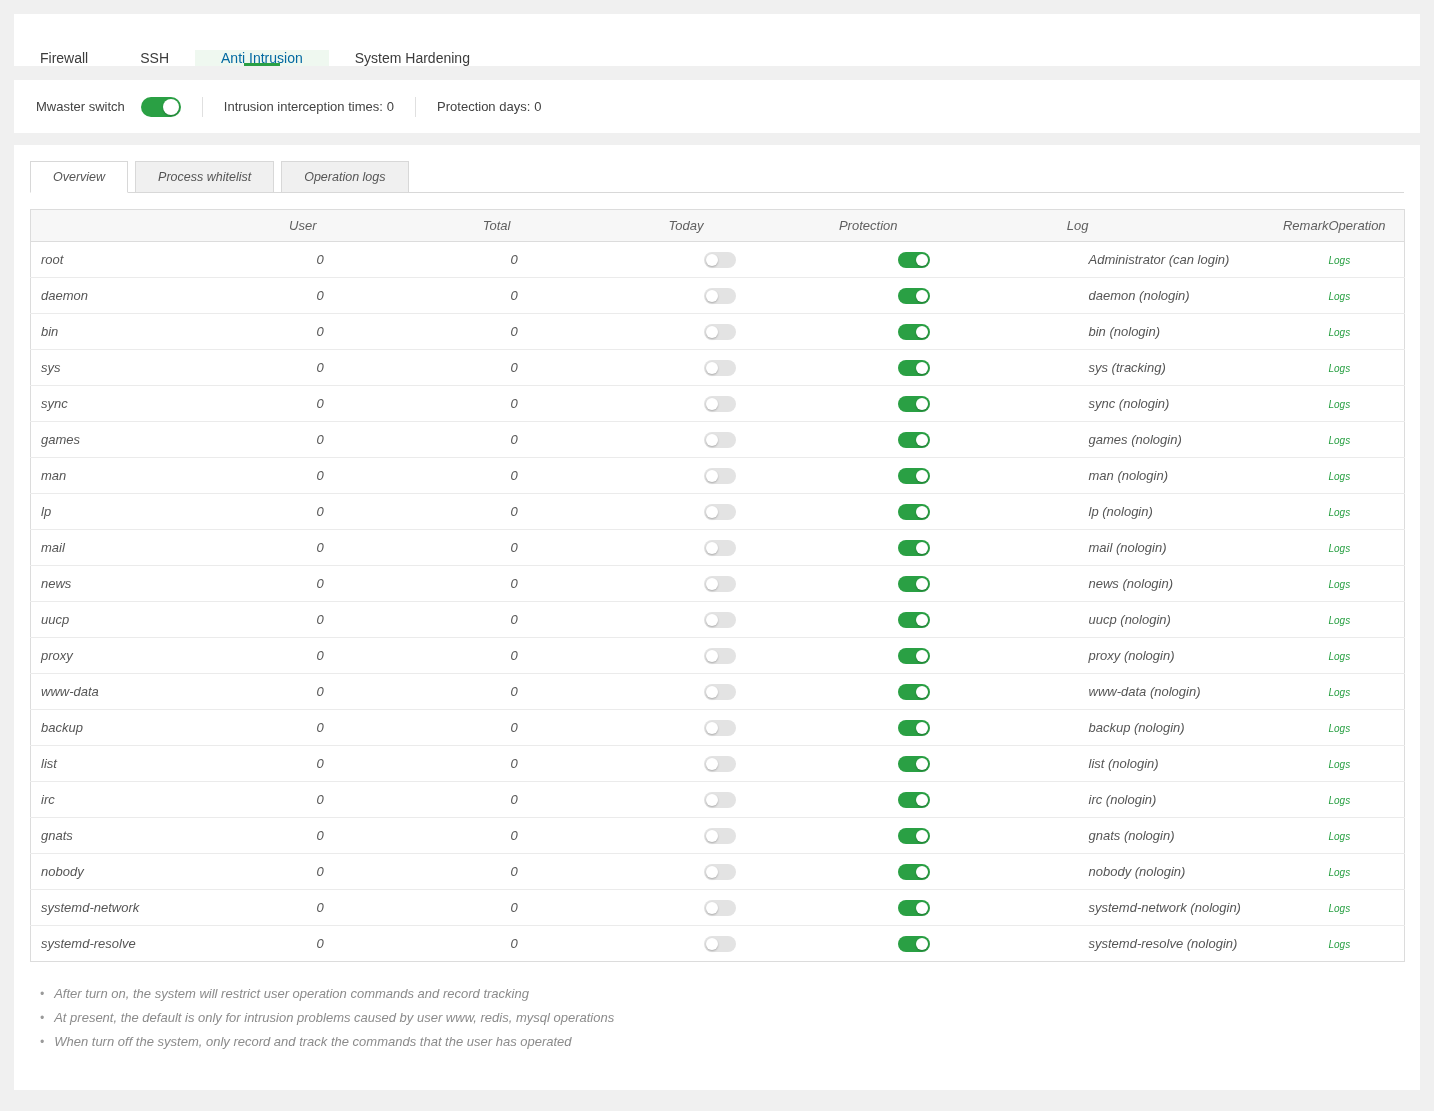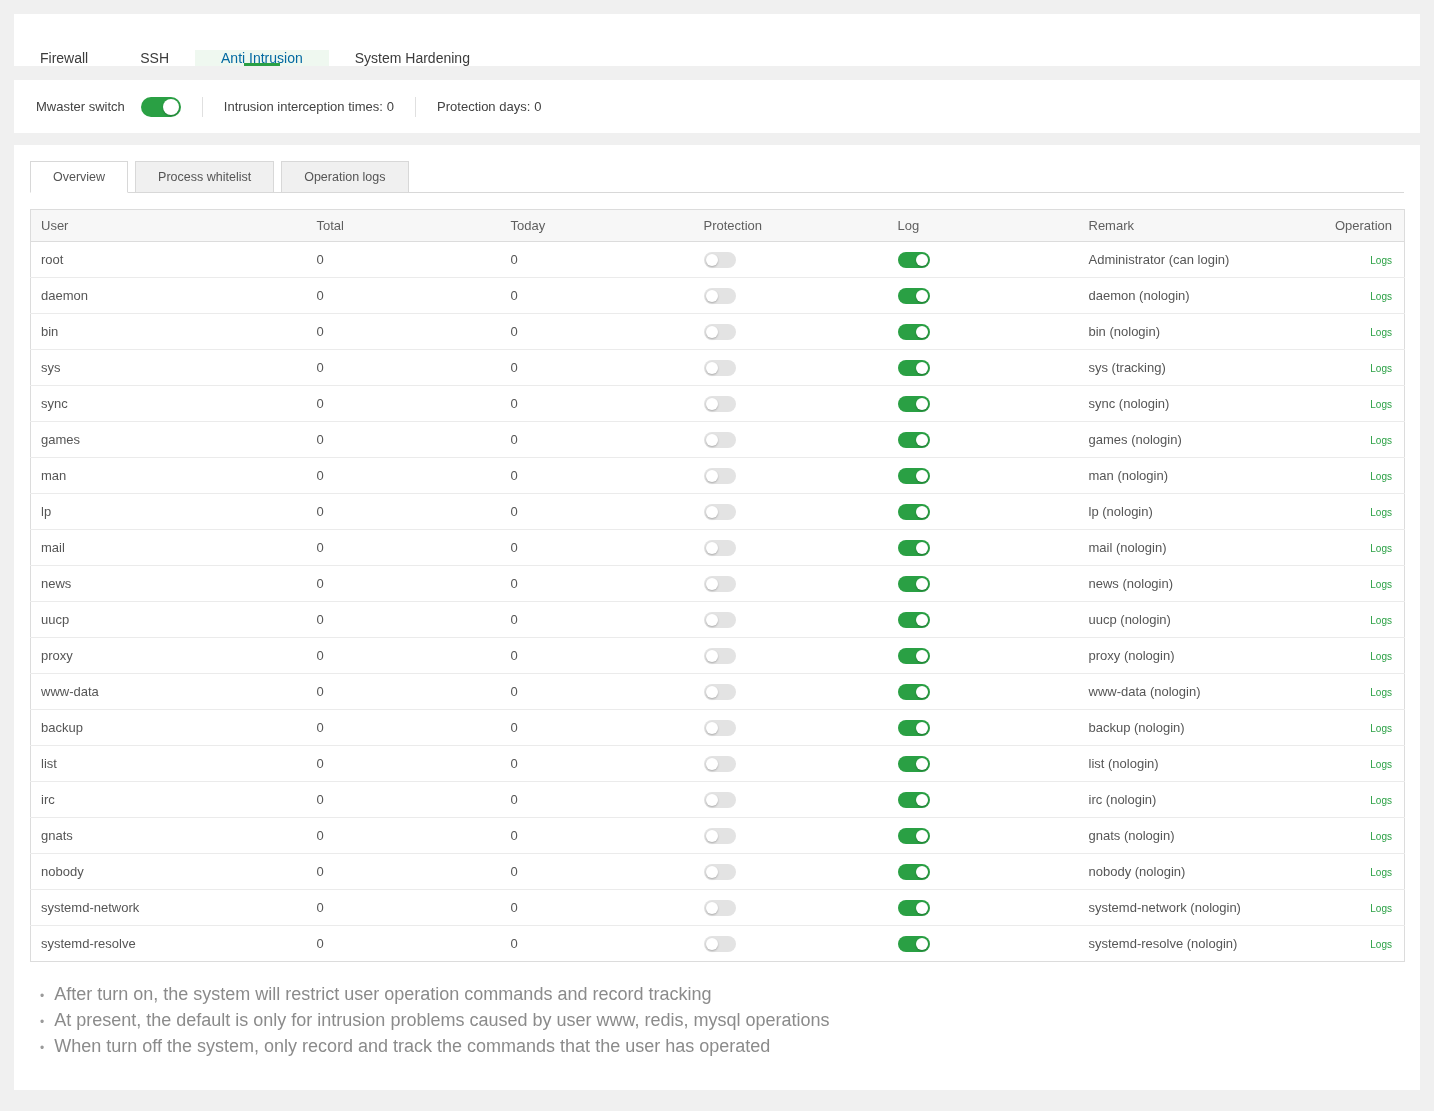--- a/index.html
+++ b/index.html
@@ -40,45 +40,45 @@
     box-shadow:0 1px 2px rgba(0,0,0,.25);
   }
   .toggle.lg { width:40px; height:20px; }
   .toggle.lg .knob { width:16px; height:16px; top:2px; }
   .toggle.sm { width:32px; height:16px; }
   .toggle.sm .knob { width:12px; height:12px; top:2px; }
   .toggle.on  .knob { right:2px; }
   .toggle.off .knob { left:2px; }
 
   
-  .main { padding:16px; height:945px; overflow:hidden; }
+  .main { padding:16px; height:945px; overflow:hidden;font-style:italic; }
 
   .subtabs { display:flex; border-bottom:1px solid #d8d8d8; margin-bottom:16px; }
   .subtab {
     padding:8px 22px; font-size:12.5px; color:#555; cursor:pointer;
     background:#f0f0f0; border:1px solid #d8d8d8; margin-right:7px; margin-bottom:-1px;
     white-space:nowrap;
   }
   .subtab.active { background:#fff; border-bottom:1px solid #fff; }
 
   
   table.users { width:100%; border-collapse:collapse; border:1px solid #dcdcdc; table-layout:fixed; }
   table.users th {
-    background:#f7f7f7; font-weight:normal; text-align:left;
+    background:#f7f7f7; font-weight:normal; text-align:right;
     height:32px; font-size:13px; color:#5f5f5f; border-bottom:1px solid #dcdcdc;
   }
   table.users td { height:36px; font-size:13px; color:#565656; border-bottom:1px solid #ebebeb; }
   table.users tr:last-child td { border-bottom:none; }
   table.users th:first-child, table.users td:first-child { padding-left:10px; }
-  table.users th.c-op, table.users td.c-op { text-align:right; padding-right:12px; }
+  table.users th.c-op, table.users td.c-op { text-align:left; padding-right:12px; }
   .logs-link { color:#2aa044; font-size:10px; text-decoration:none; cursor:pointer; }
 
   
   .notes { list-style:none; margin-top:20px; padding-left:10px; }
-  .notes li { font-size:18px; color:#8b8b8b; line-height:24px; }
+  .notes li { font-size:13px; color:#8b8b8b; line-height:24px; }
   .notes li::before { content:"\2022"; color:#9a9a9a; margin-right:10px; font-size:12px; }
 </style>
 </head>
 <body>
 
 <div class="page">
 
   <div class="tabbar card">
     <div class="tab">Firewall</div>
     <div class="tab">SSH</div>

